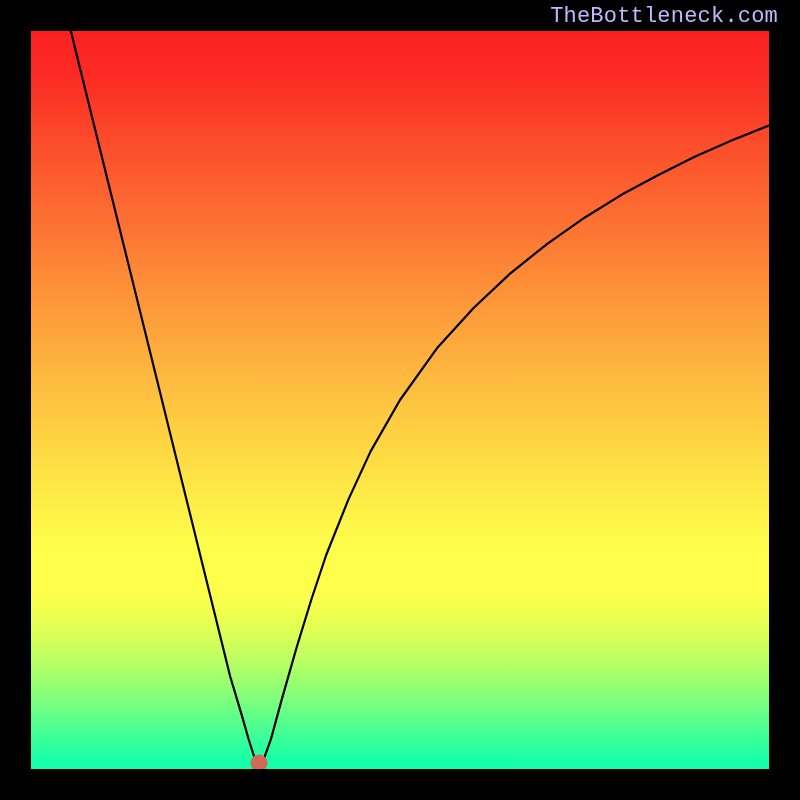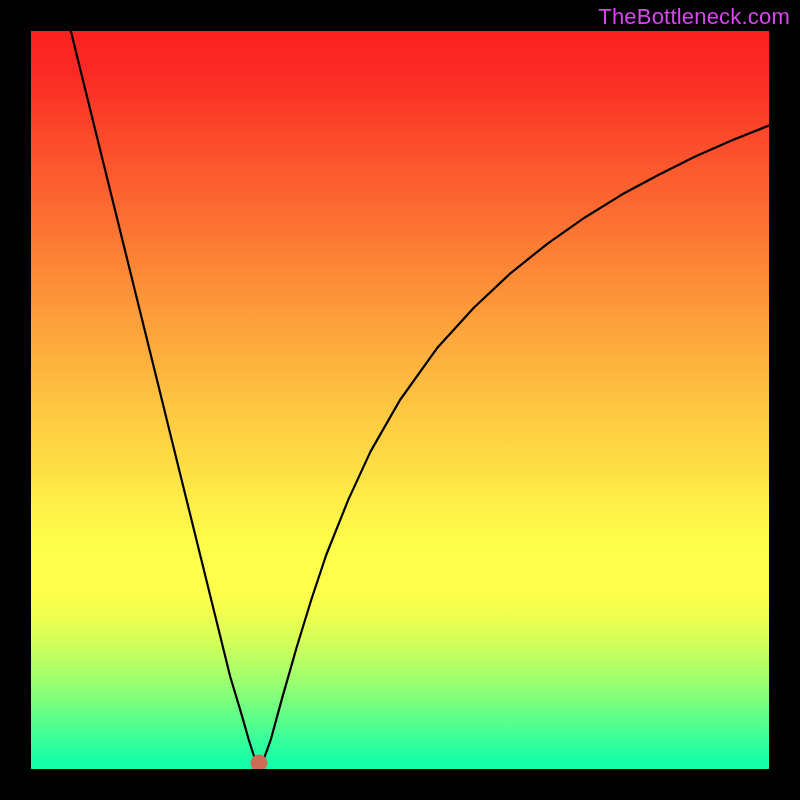--- a/index.html
+++ b/index.html
@@ -53,24 +53,25 @@
     position: absolute;
     width: 17px;
     height: 17px;
     border-radius: 50%;
     background: #cf6a57;
     transform: translate(-50%, -50%);
   }
   .watermark {
     position: absolute;
     top: 4px;
-    right: 10px;
-    color: #d946ef;
+    right: 22px;
+    color: #c4b5fd;
     font-size: 22px;
     letter-spacing: 0.2px;
+    font-family: Liberation Mono, monospace;
   }
 </style>
 </head>
 <body>
 
 <div class="frame">
   <div class="gradient"></div>
   <svg class="curve" viewBox="0 0 738 738" preserveAspectRatio="none">
     <path id="curve-path" fill="none" stroke="#000" stroke-width="2.2" stroke-linecap="round" stroke-linejoin="round" d="M39.85 0.00 L51.66 47.97 L66.42 107.75 L81.18 167.53 L95.94 227.30 L110.70 287.08 L125.46 346.86 L140.22 406.64 L154.98 466.42 L169.74 526.19 L184.50 585.97 L199.26 645.75 L210.33 682.65 L217.71 708.48 L222.88 724.72 L228.04 734.31 L233.21 726.93 L239.85 708.48 L250.92 667.89 L265.68 616.23 L280.44 568.26 L295.20 523.98 L317.34 468.63 L339.48 420.66 L369.00 369.00 L405.90 317.34 L442.80 276.75 L479.70 242.06 L516.60 212.54 L553.50 186.71 L590.40 163.84 L627.30 143.91 L664.20 125.46 L701.10 109.22 L738.00 94.46"></path>
   </svg>

